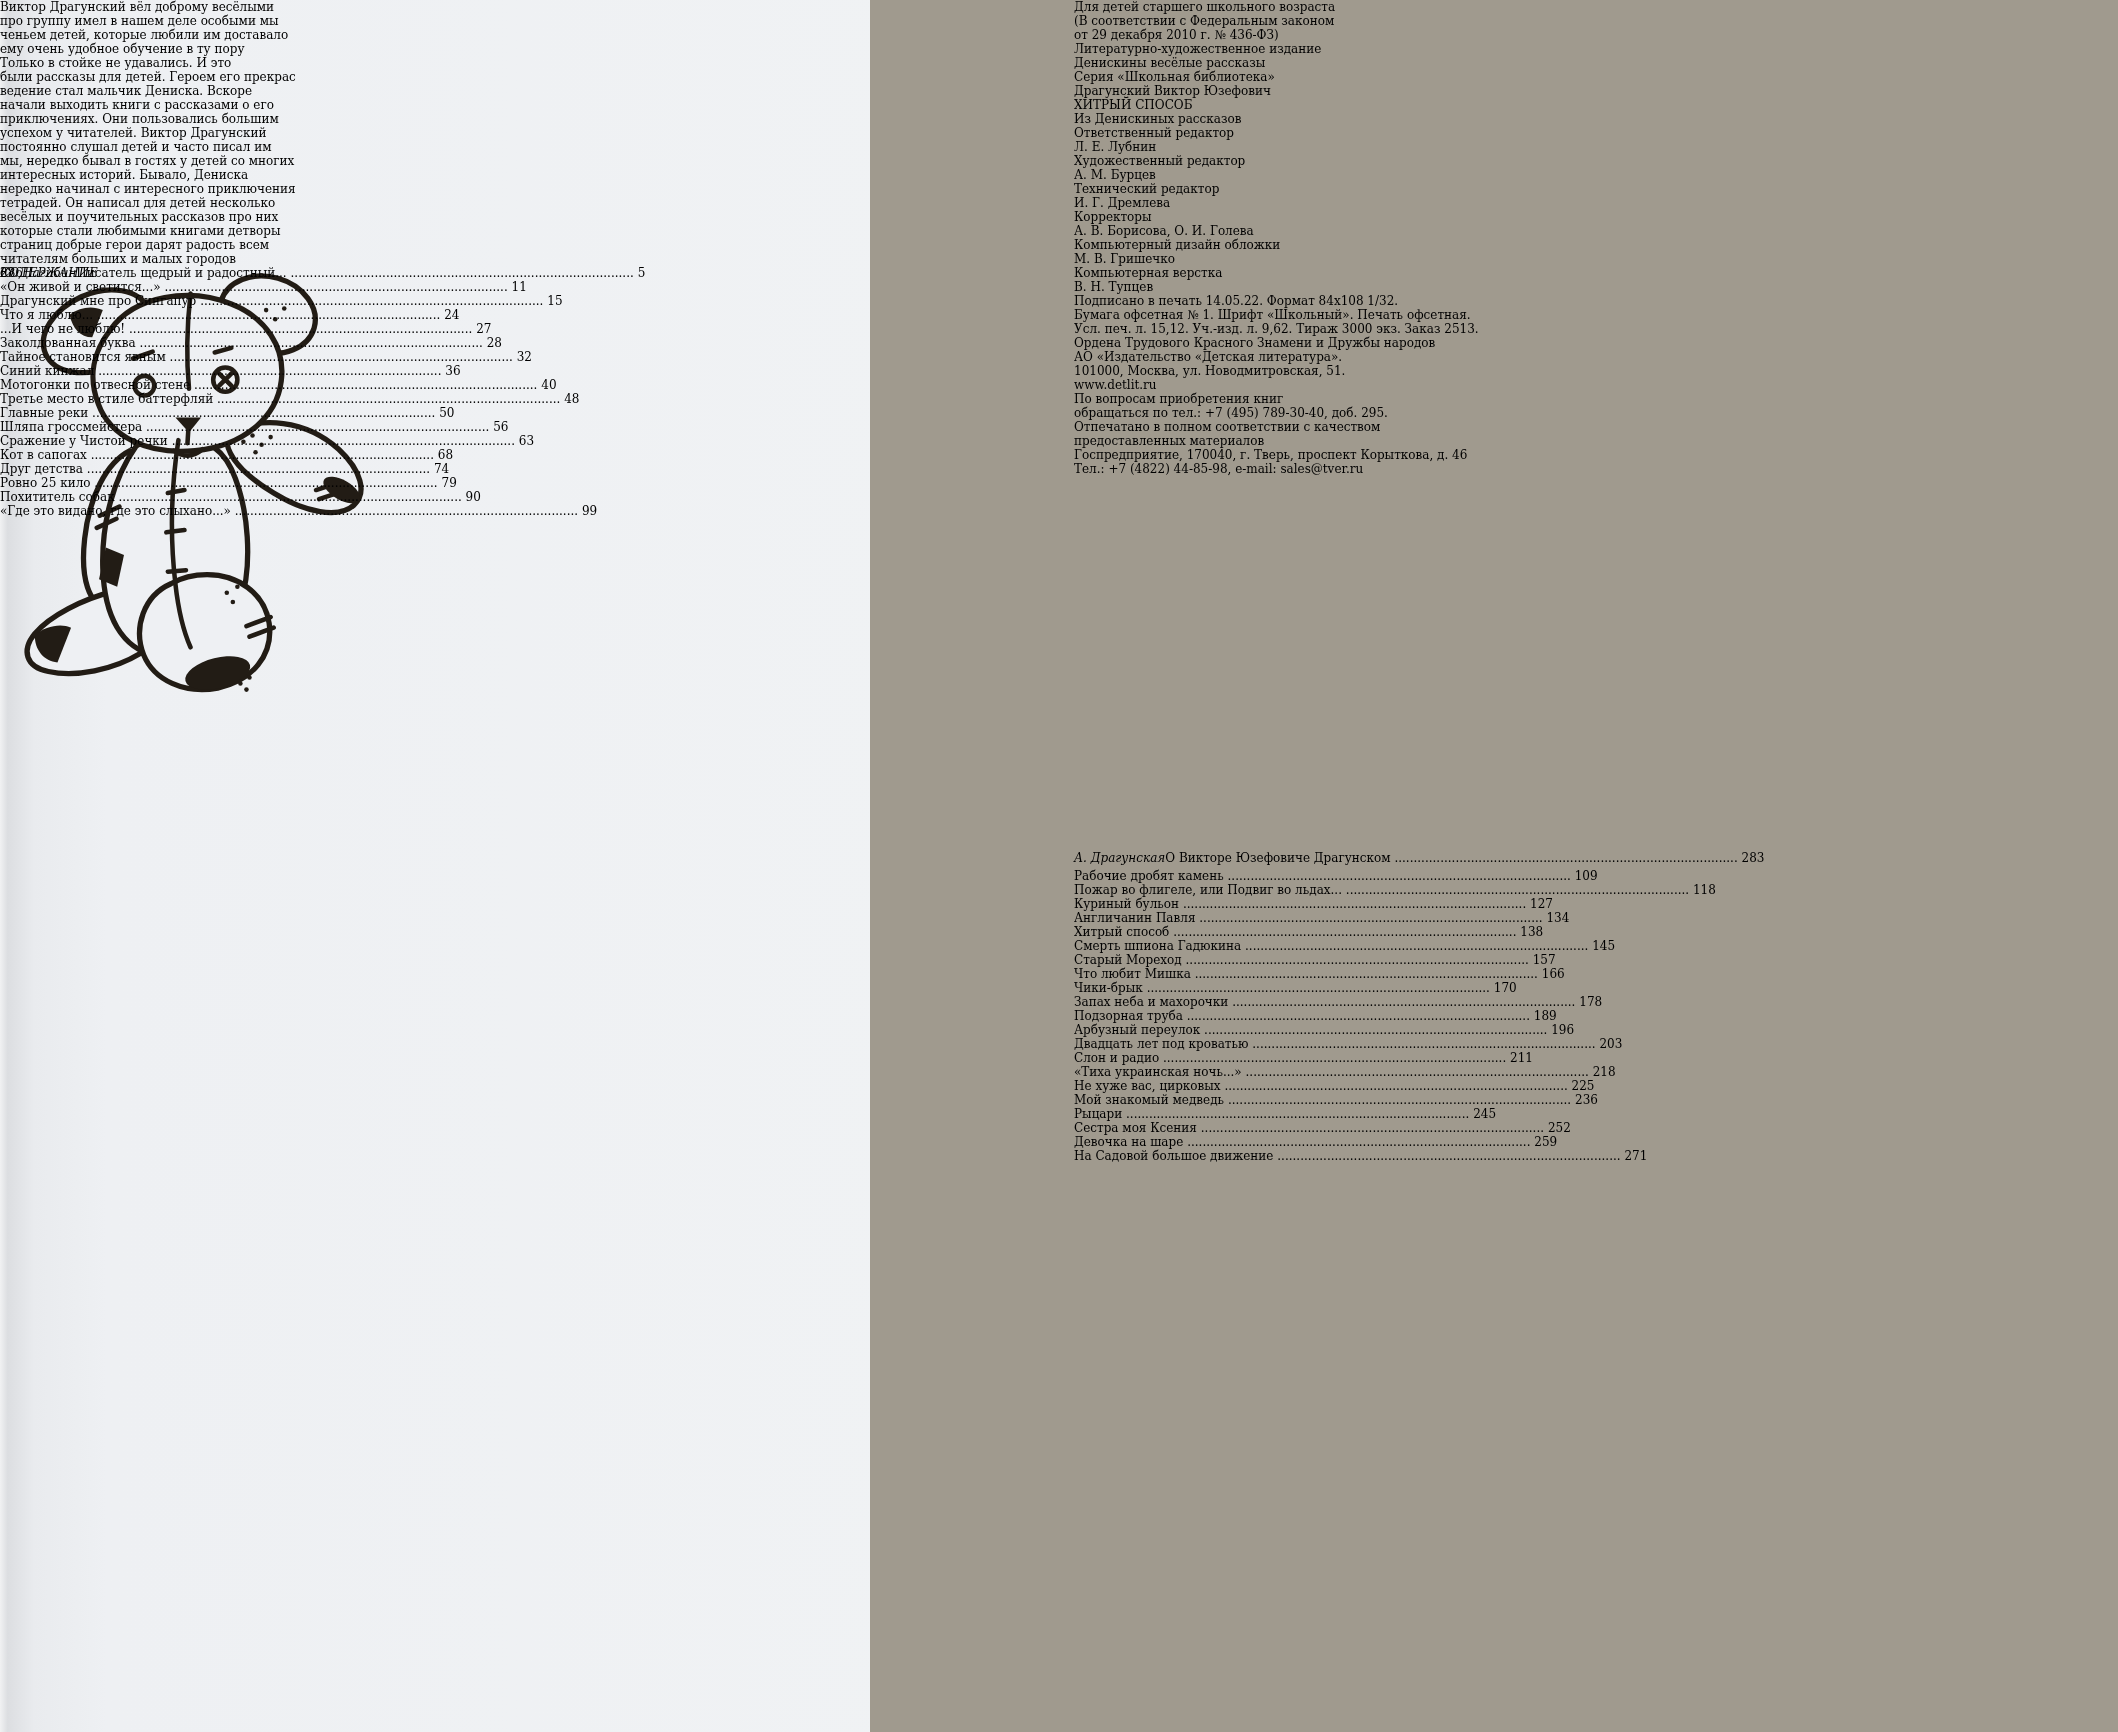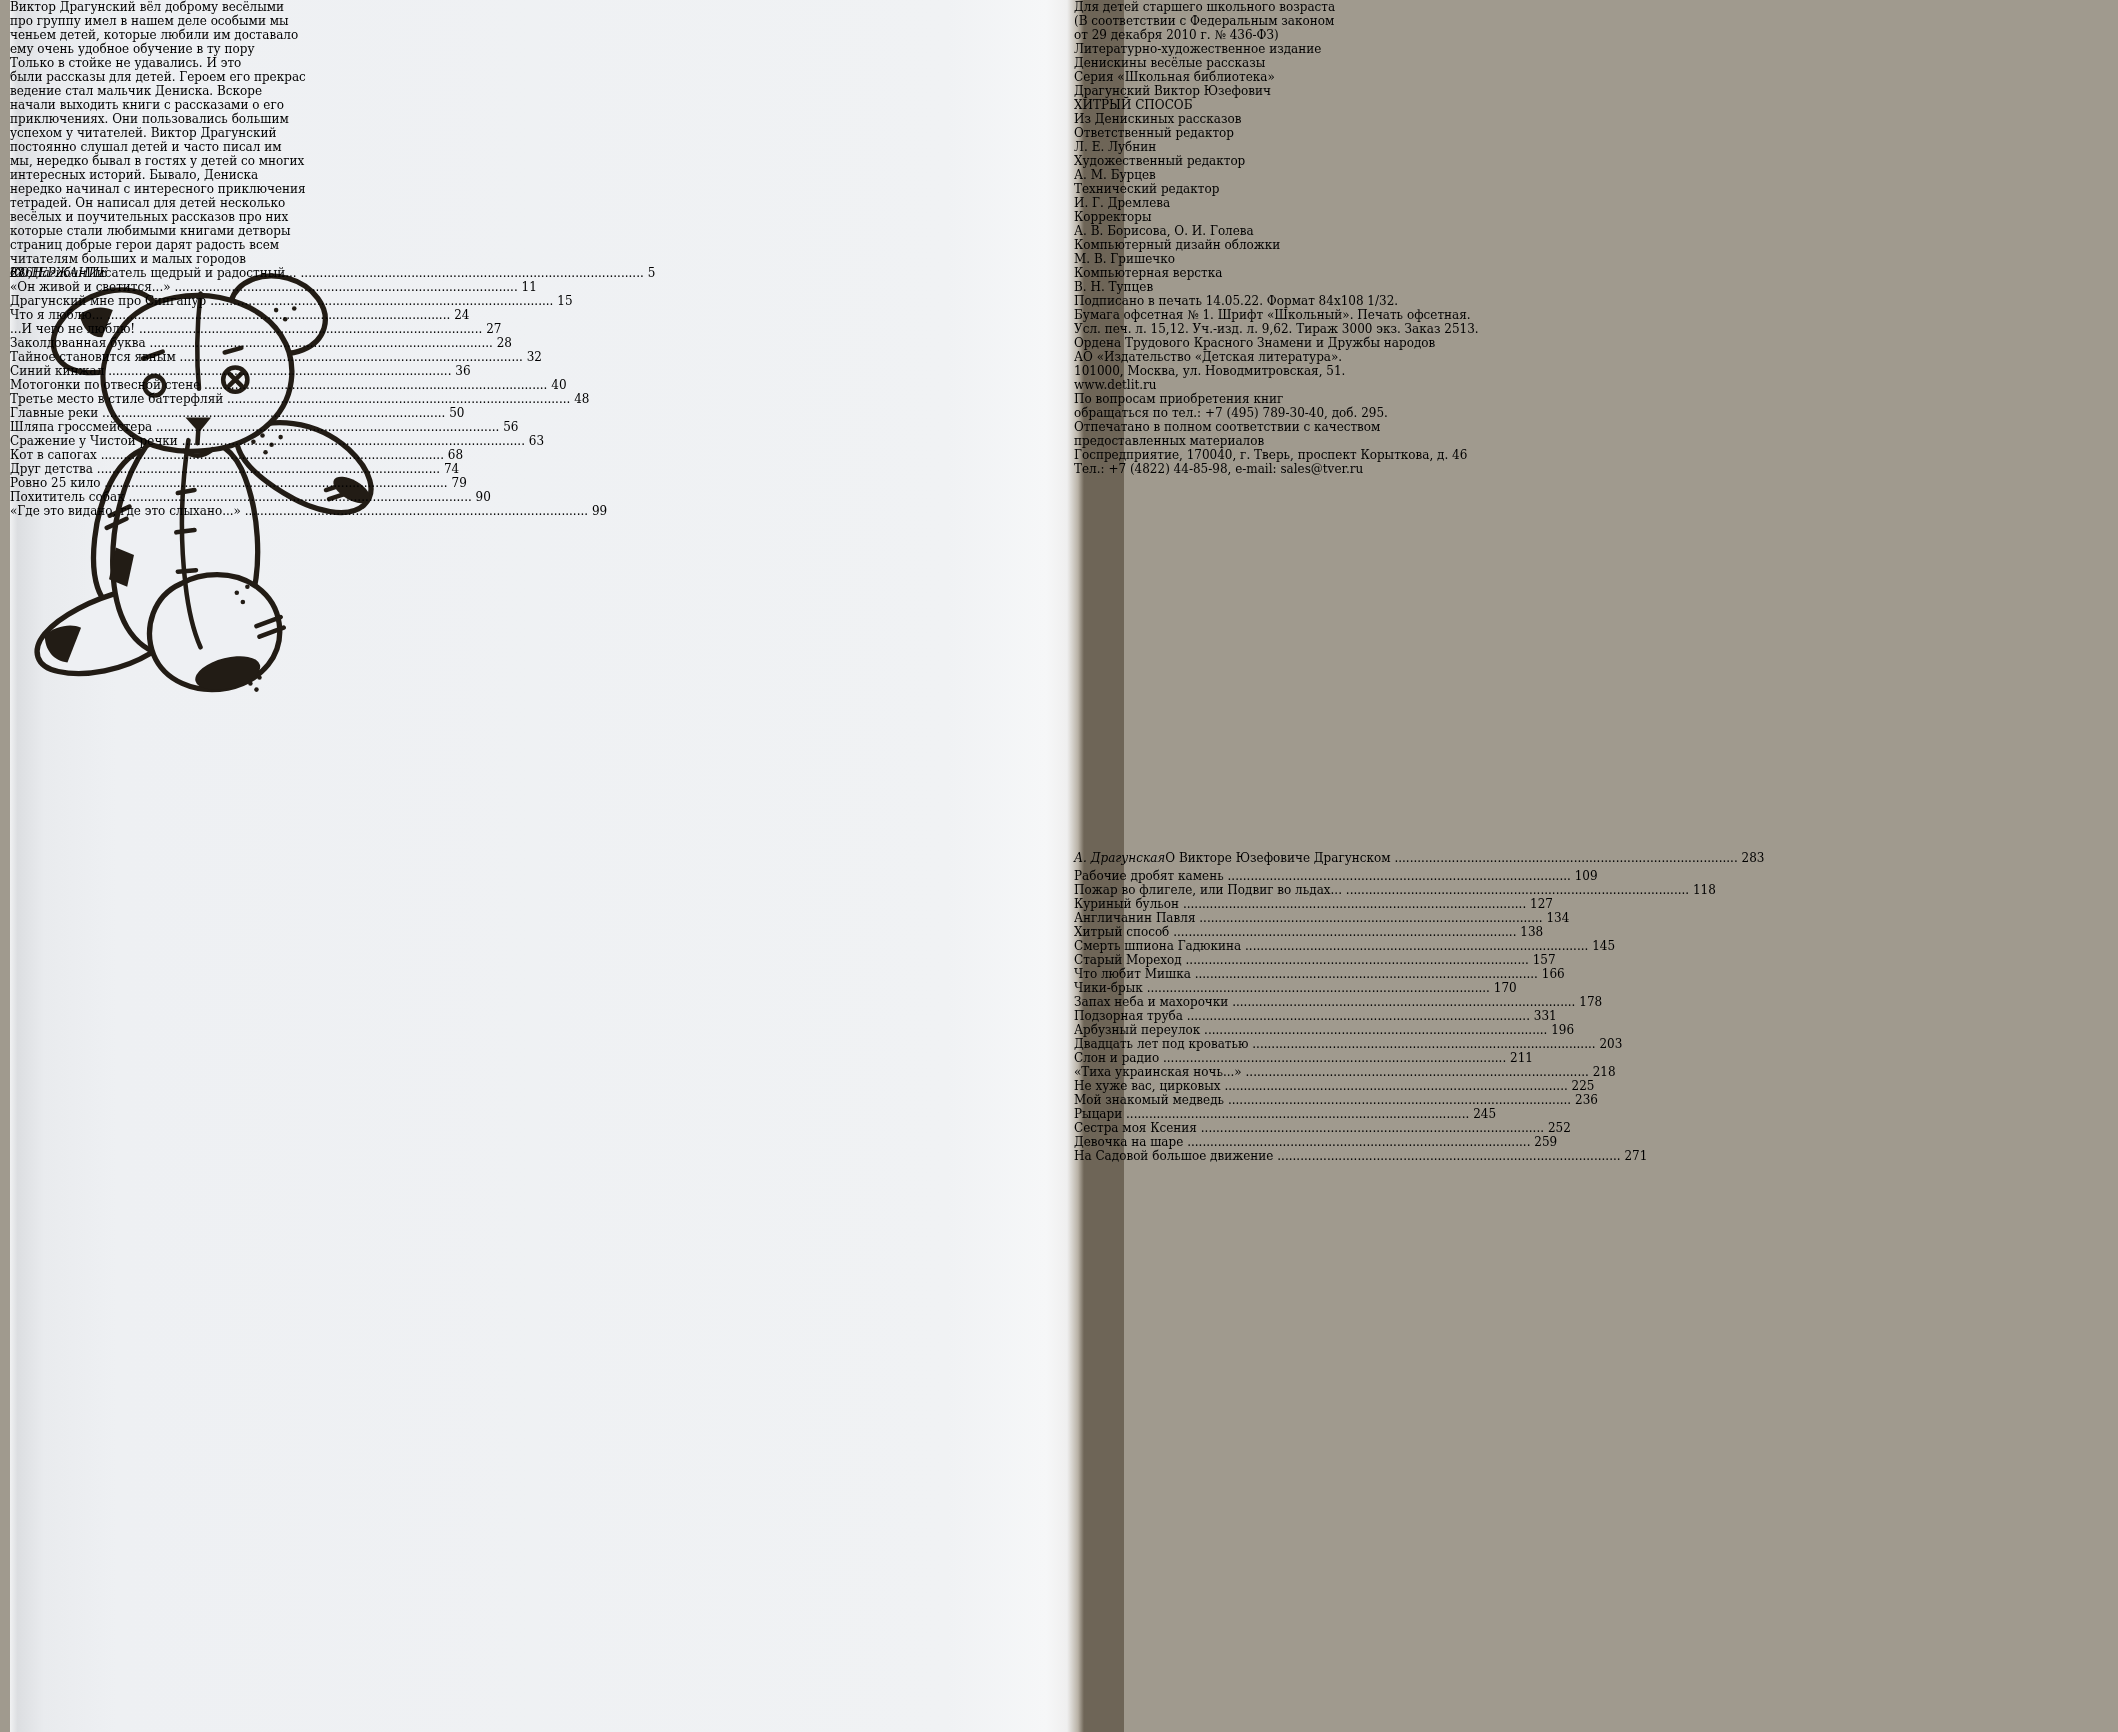--- a/index.html
+++ b/index.html
@@ -3,21 +3,21 @@
 <meta charset="utf-8">
 <style>
   html,body { margin:0; padding:0; }
   body {
     width:2119px; height:1732px; position:relative; overflow:hidden;
     background:#a09a8e;
     font-family:"DejaVu Serif","Liberation Serif",serif;
   }
   .page { position:absolute; top:0; height:1732px; z-index:0; }
   .page-left {
-    left:10px; width:1114px;
+    left:0; width:870px;
     background:linear-gradient(90deg,#f1f2f3 0px,#dcdee1 7.6px,#e9ebee 34px,
       #eef0f3 106px,#f0f2f4 938px,#f6f7f8 1036px,#efefef 1057px,#b9b2a6 1068px,#6e6557 1074px);
   }
   .page-right {
     left:1074px; width:957px;
     background:linear-gradient(90deg,#42392e 0px,#8d English 0; background-size:cover;
   }
   
   .page-right {
     background:linear-gradient(90deg,#42392e 0px,#9a9181 7.6px,#d6cfbd 19.7px,
@@ -378,21 +378,21 @@
 
       <div class="row">
         <span class="title"><i class="author"></i><span>Запах неба и махорочки</span></span>
         <span class="leader">..........................................................................................</span>
         <span class="pagenum">178</span>
       </div>
 
       <div class="row">
         <span class="title"><i class="author"></i><span>Подзорная труба</span></span>
         <span class="leader">..........................................................................................</span>
-        <span class="pagenum">331</span>
+        <span class="pagenum">189</span>
       </div>
 
       <div class="row">
         <span class="title"><i class="author"></i><span>Арбузный переулок</span></span>
         <span class="leader">..........................................................................................</span>
         <span class="pagenum">196</span>
       </div>
 
       <div class="row">
         <span class="title"><i class="author"></i><span>Двадцать лет под кроватью</span></span>

